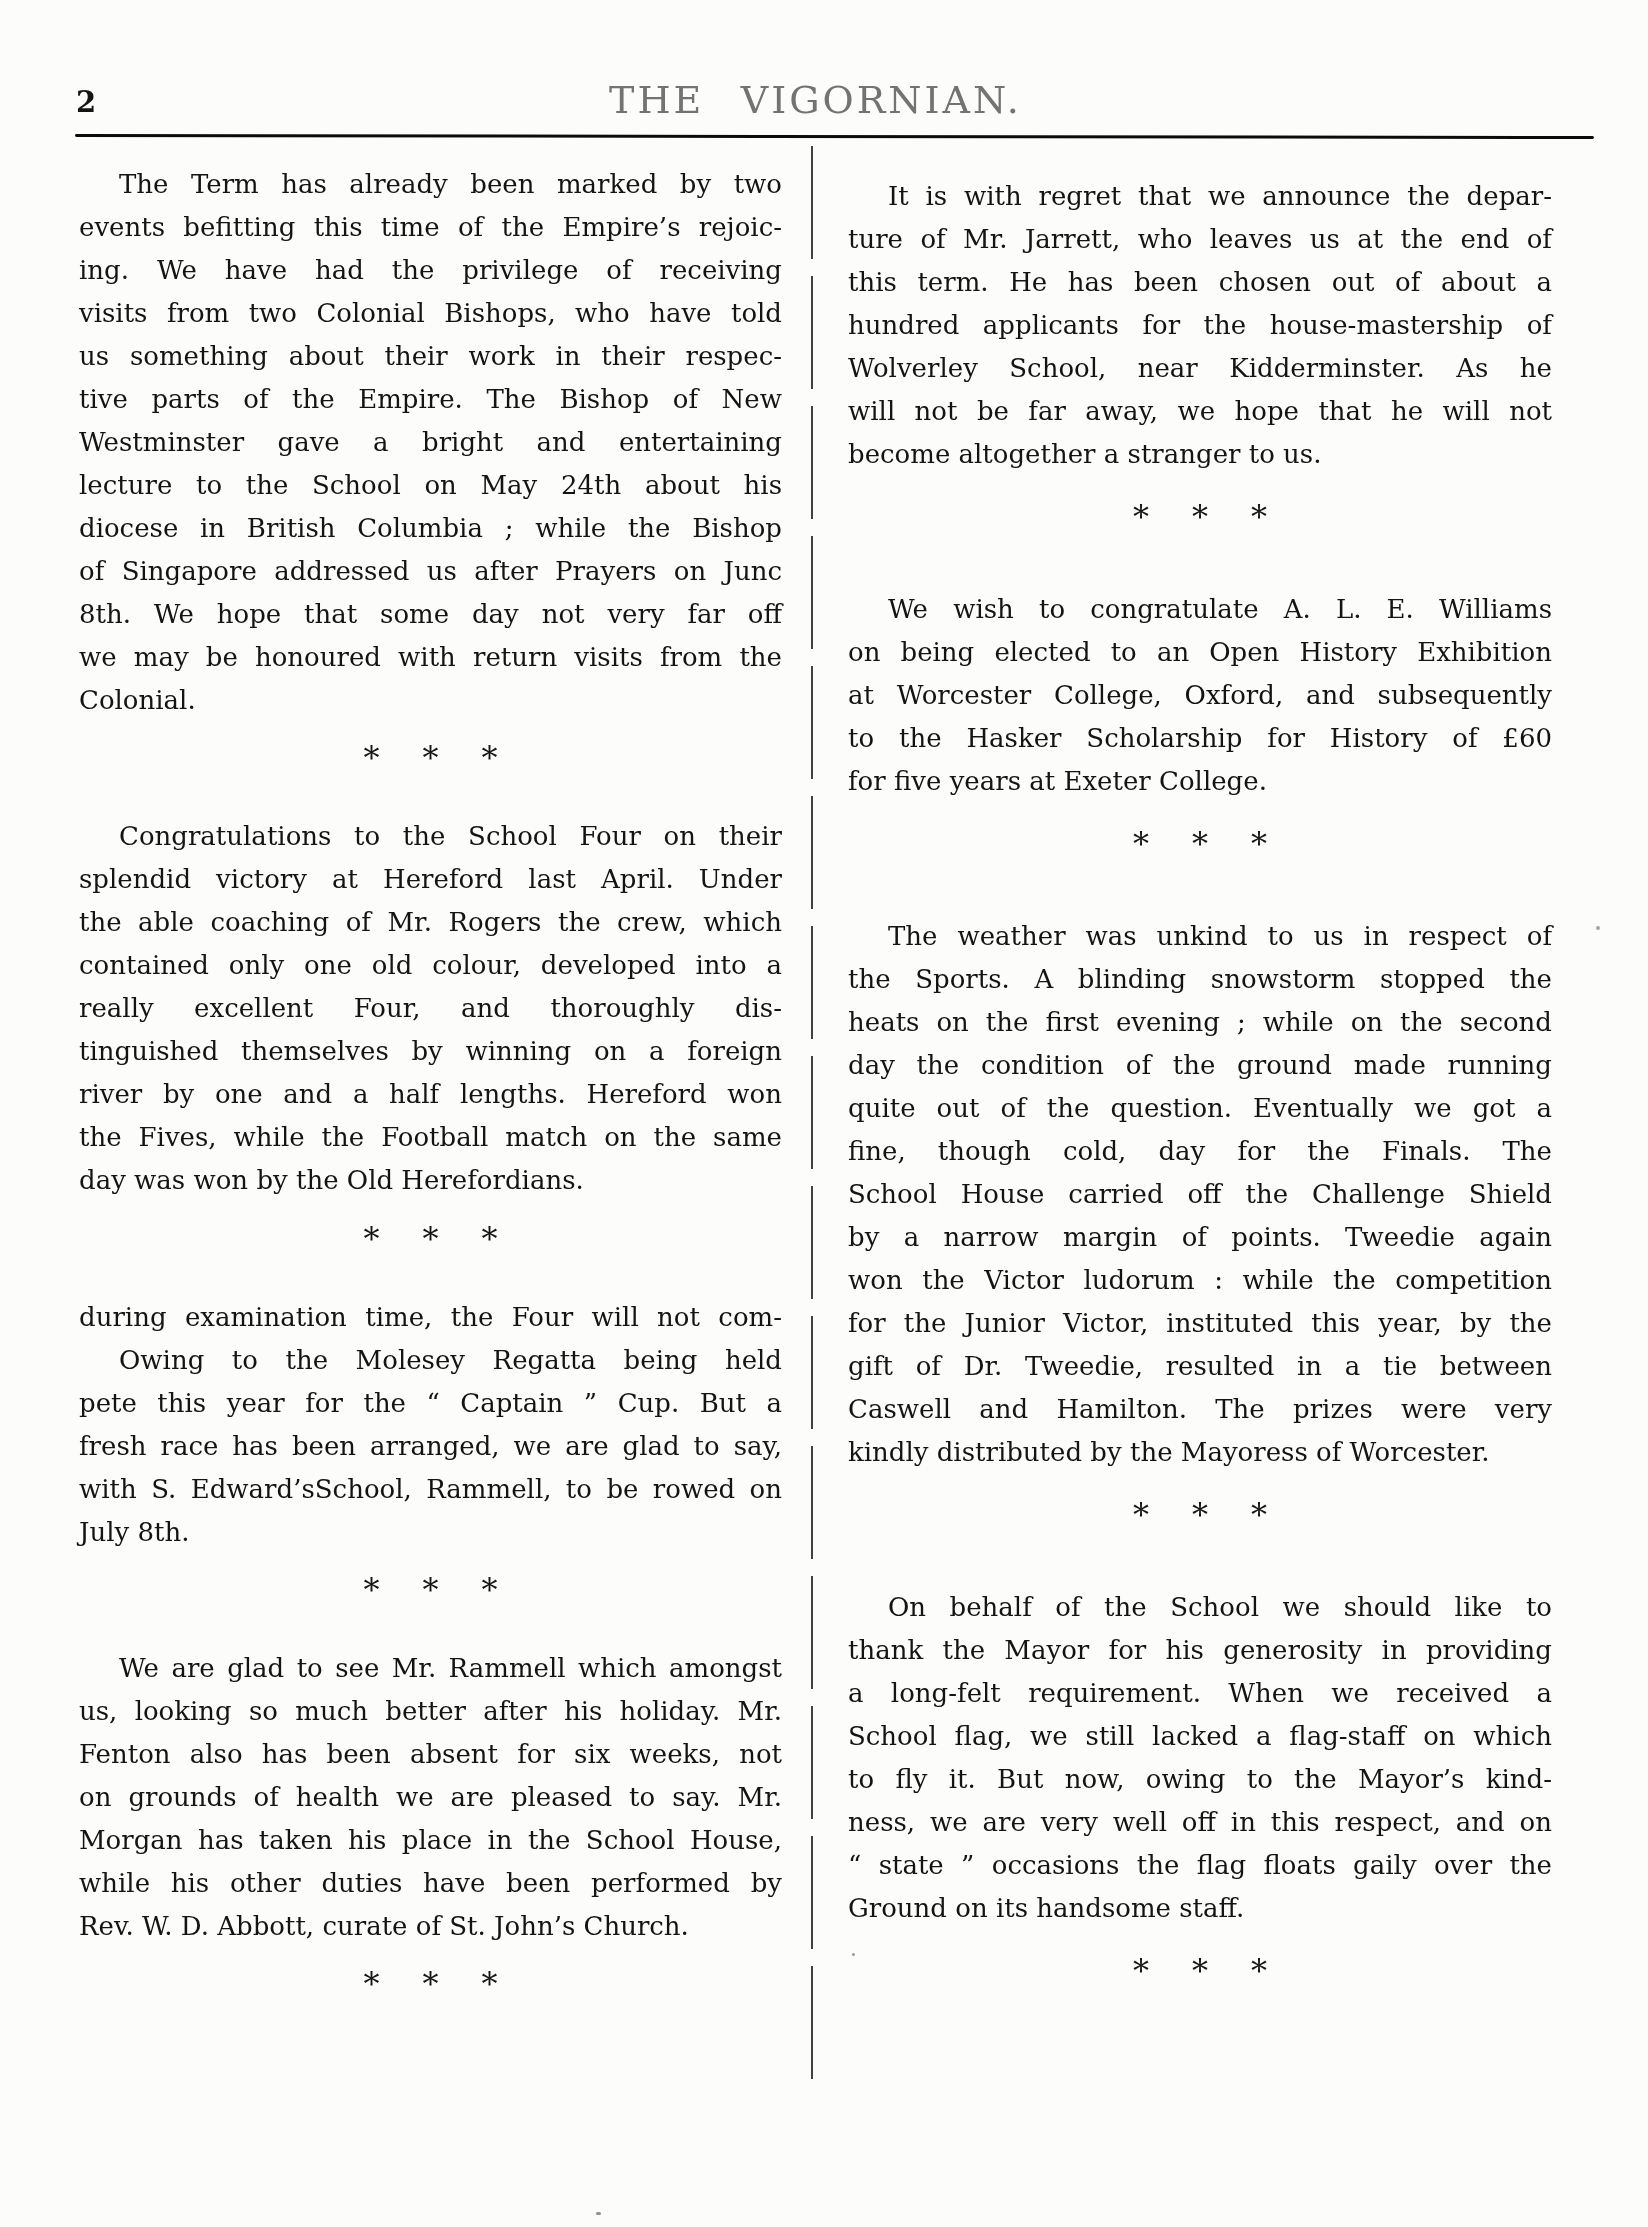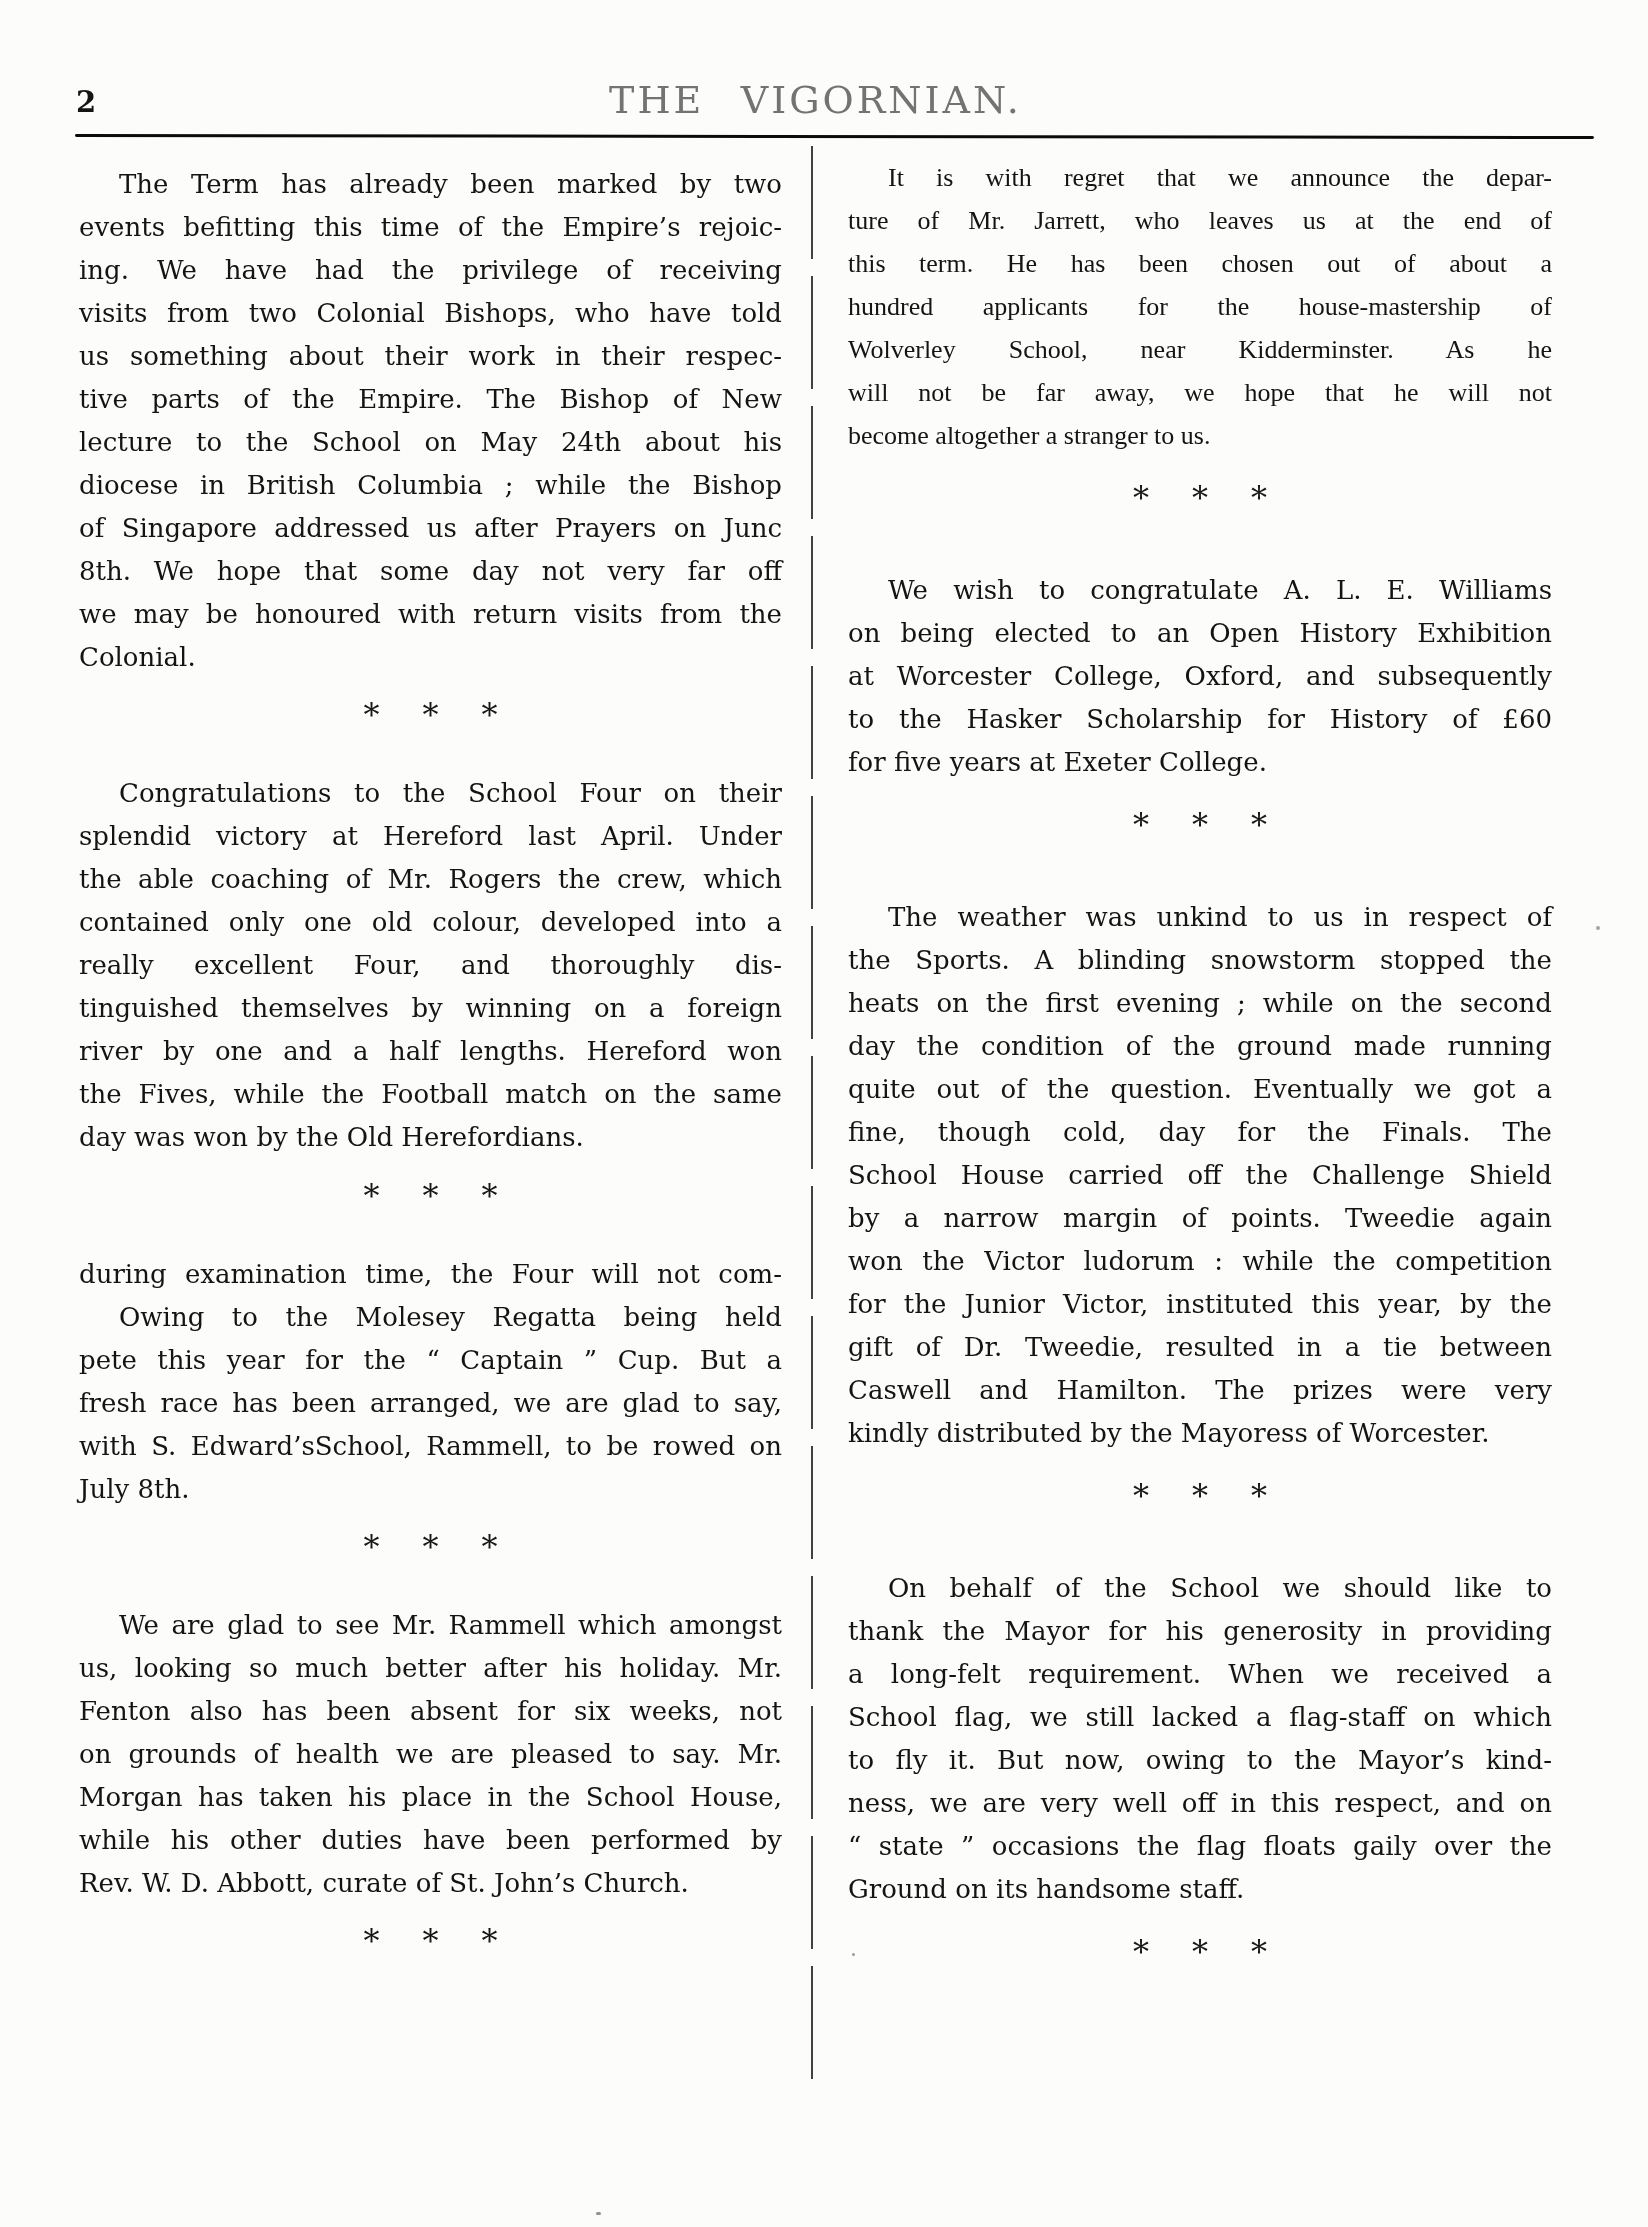--- a/index.html
+++ b/index.html
@@ -29,21 +29,21 @@
   }
   .col-divider{
     position:absolute;left:811px;top:146px;width:1.5px;height:1942px;
     background:repeating-linear-gradient(180deg,#202020 0 113px,rgba(0,0,0,0) 113px 130px);
     opacity:.85;
   }
   .col{position:absolute;top:145px;}
   .col-left{left:79px;width:703px;}
   .col-right{left:848px;width:704px;}
   .col-left .para:first-child{margin-top:18.3px;}
-  .col-right .para:first-child{margin-top:11px;font-family:Liberation Serif, serif;}
+  .col-right .para:first-child{margin-top:30px;}
   .para{font-size:26px;line-height:43px;}
   .line{
     text-align:justify;
     text-align-last:justify;
     text-justify:inter-word;
     height:43px;
   }
   .line.first{text-indent:40px;}
   .line.last{text-align-last:left;}
   .divider{
@@ -67,20 +67,21 @@
 <div class="col-divider"></div>
 
 <div class="col col-left" id="col-left">
     <div class="para">
       <div class="line first">The Term has already been marked by two</div>
       <div class="line">events befitting this time of the Empire’s rejoic-</div>
       <div class="line">ing.  We have had the privilege of receiving</div>
       <div class="line">visits from two Colonial Bishops, who have told</div>
       <div class="line">us something about their work in their respec-</div>
       <div class="line">tive parts of the Empire.  The Bishop of New</div>
+      <div class="line">Westminster gave a bright and entertaining</div>
       <div class="line">lecture to the School on May 24th about his</div>
       <div class="line">diocese in British Columbia ; while the Bishop</div>
       <div class="line">of Singapore addressed us after Prayers on Junc</div>
       <div class="line">8th.  We hope that some day not very far off</div>
       <div class="line">we may be honoured with return visits from the</div>
       <div class="line last">Colonial.</div>
     </div>
     <div class="divider">
       <span>*</span>
       <span>*</span>

